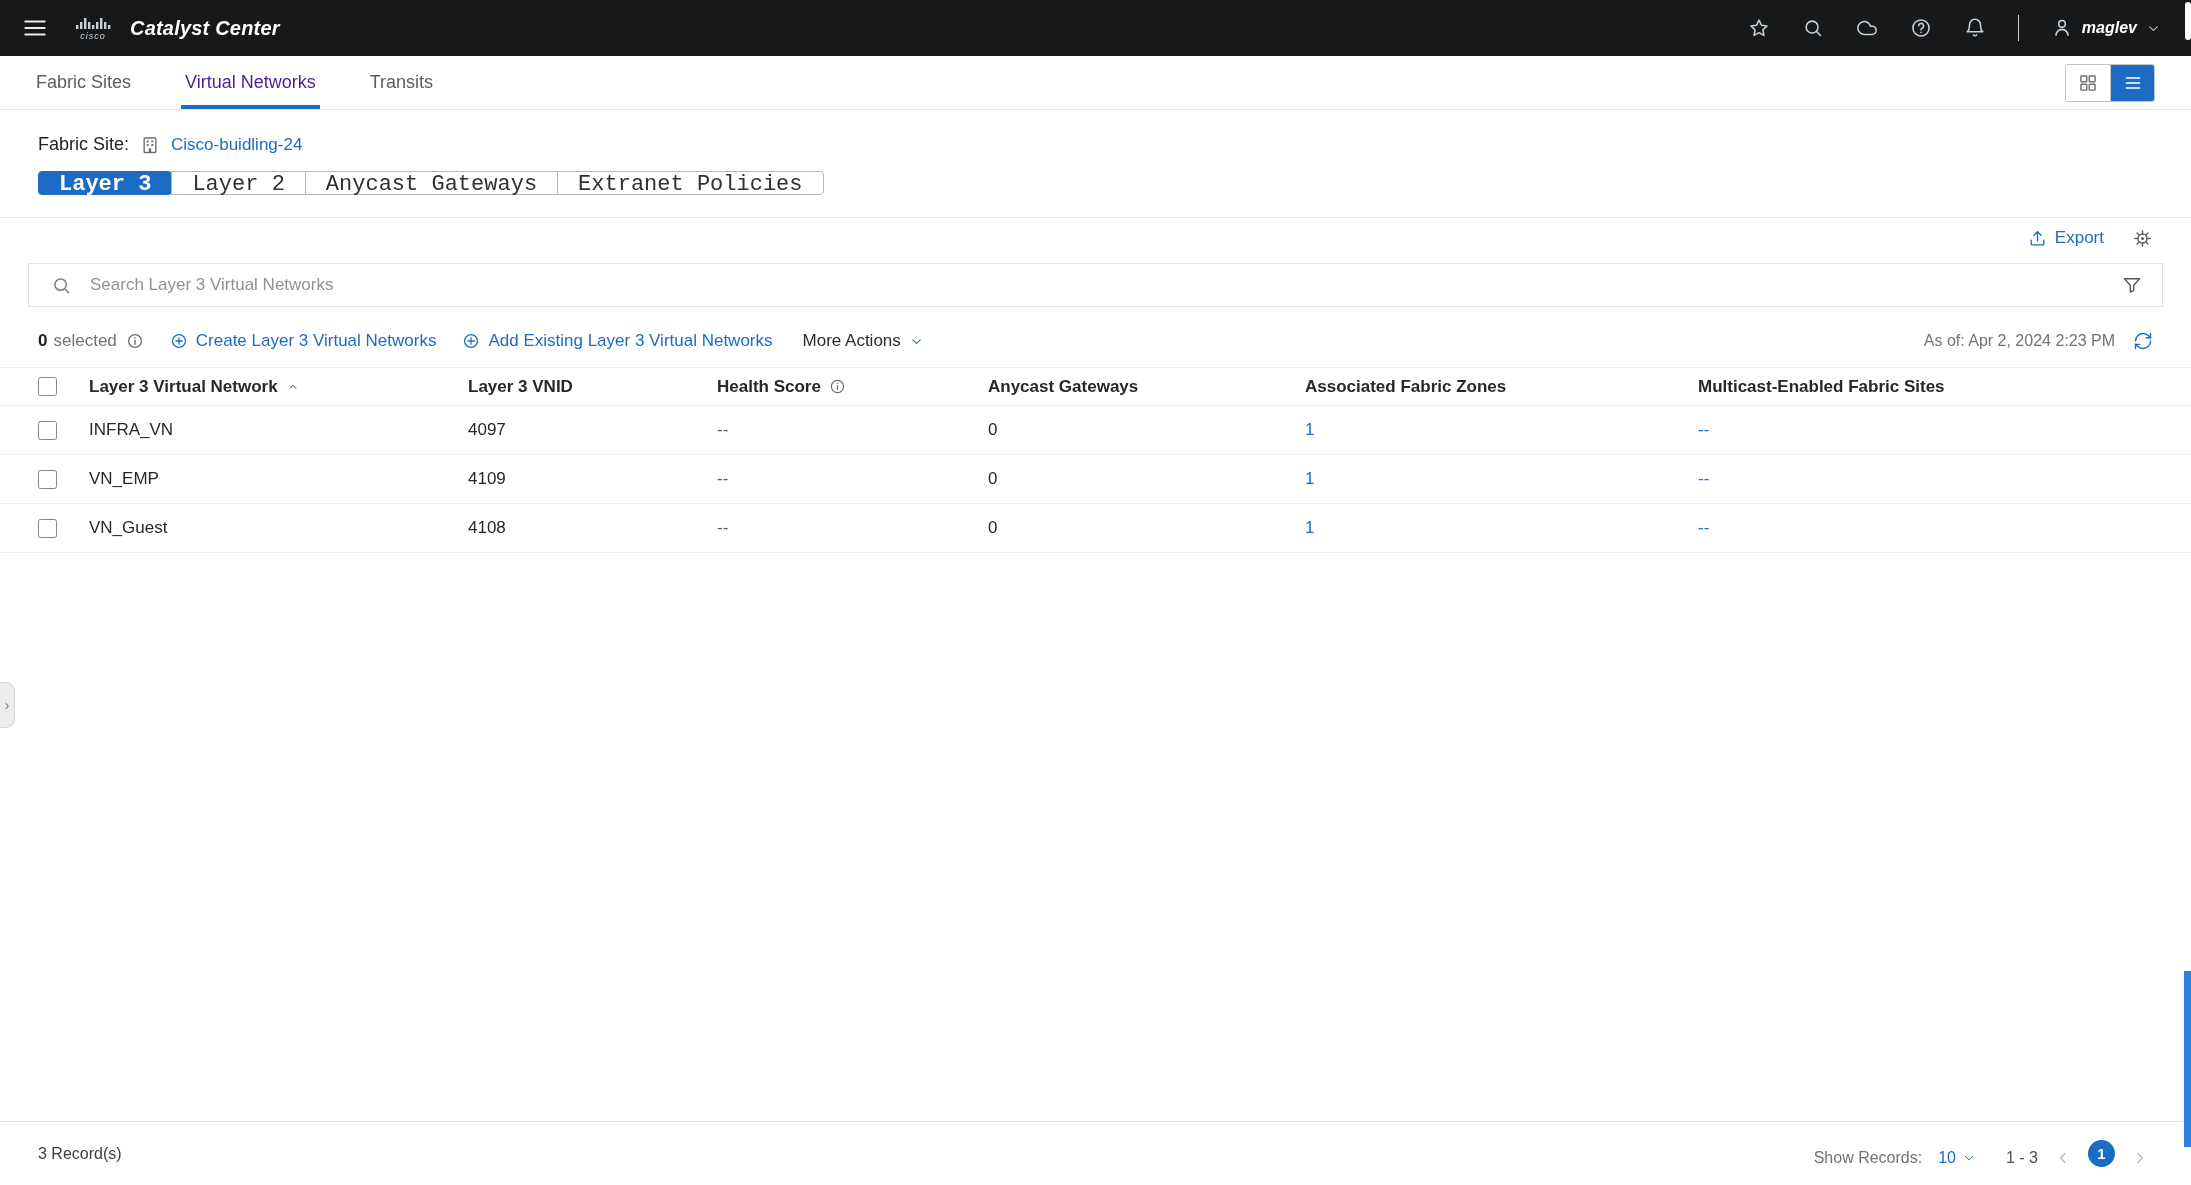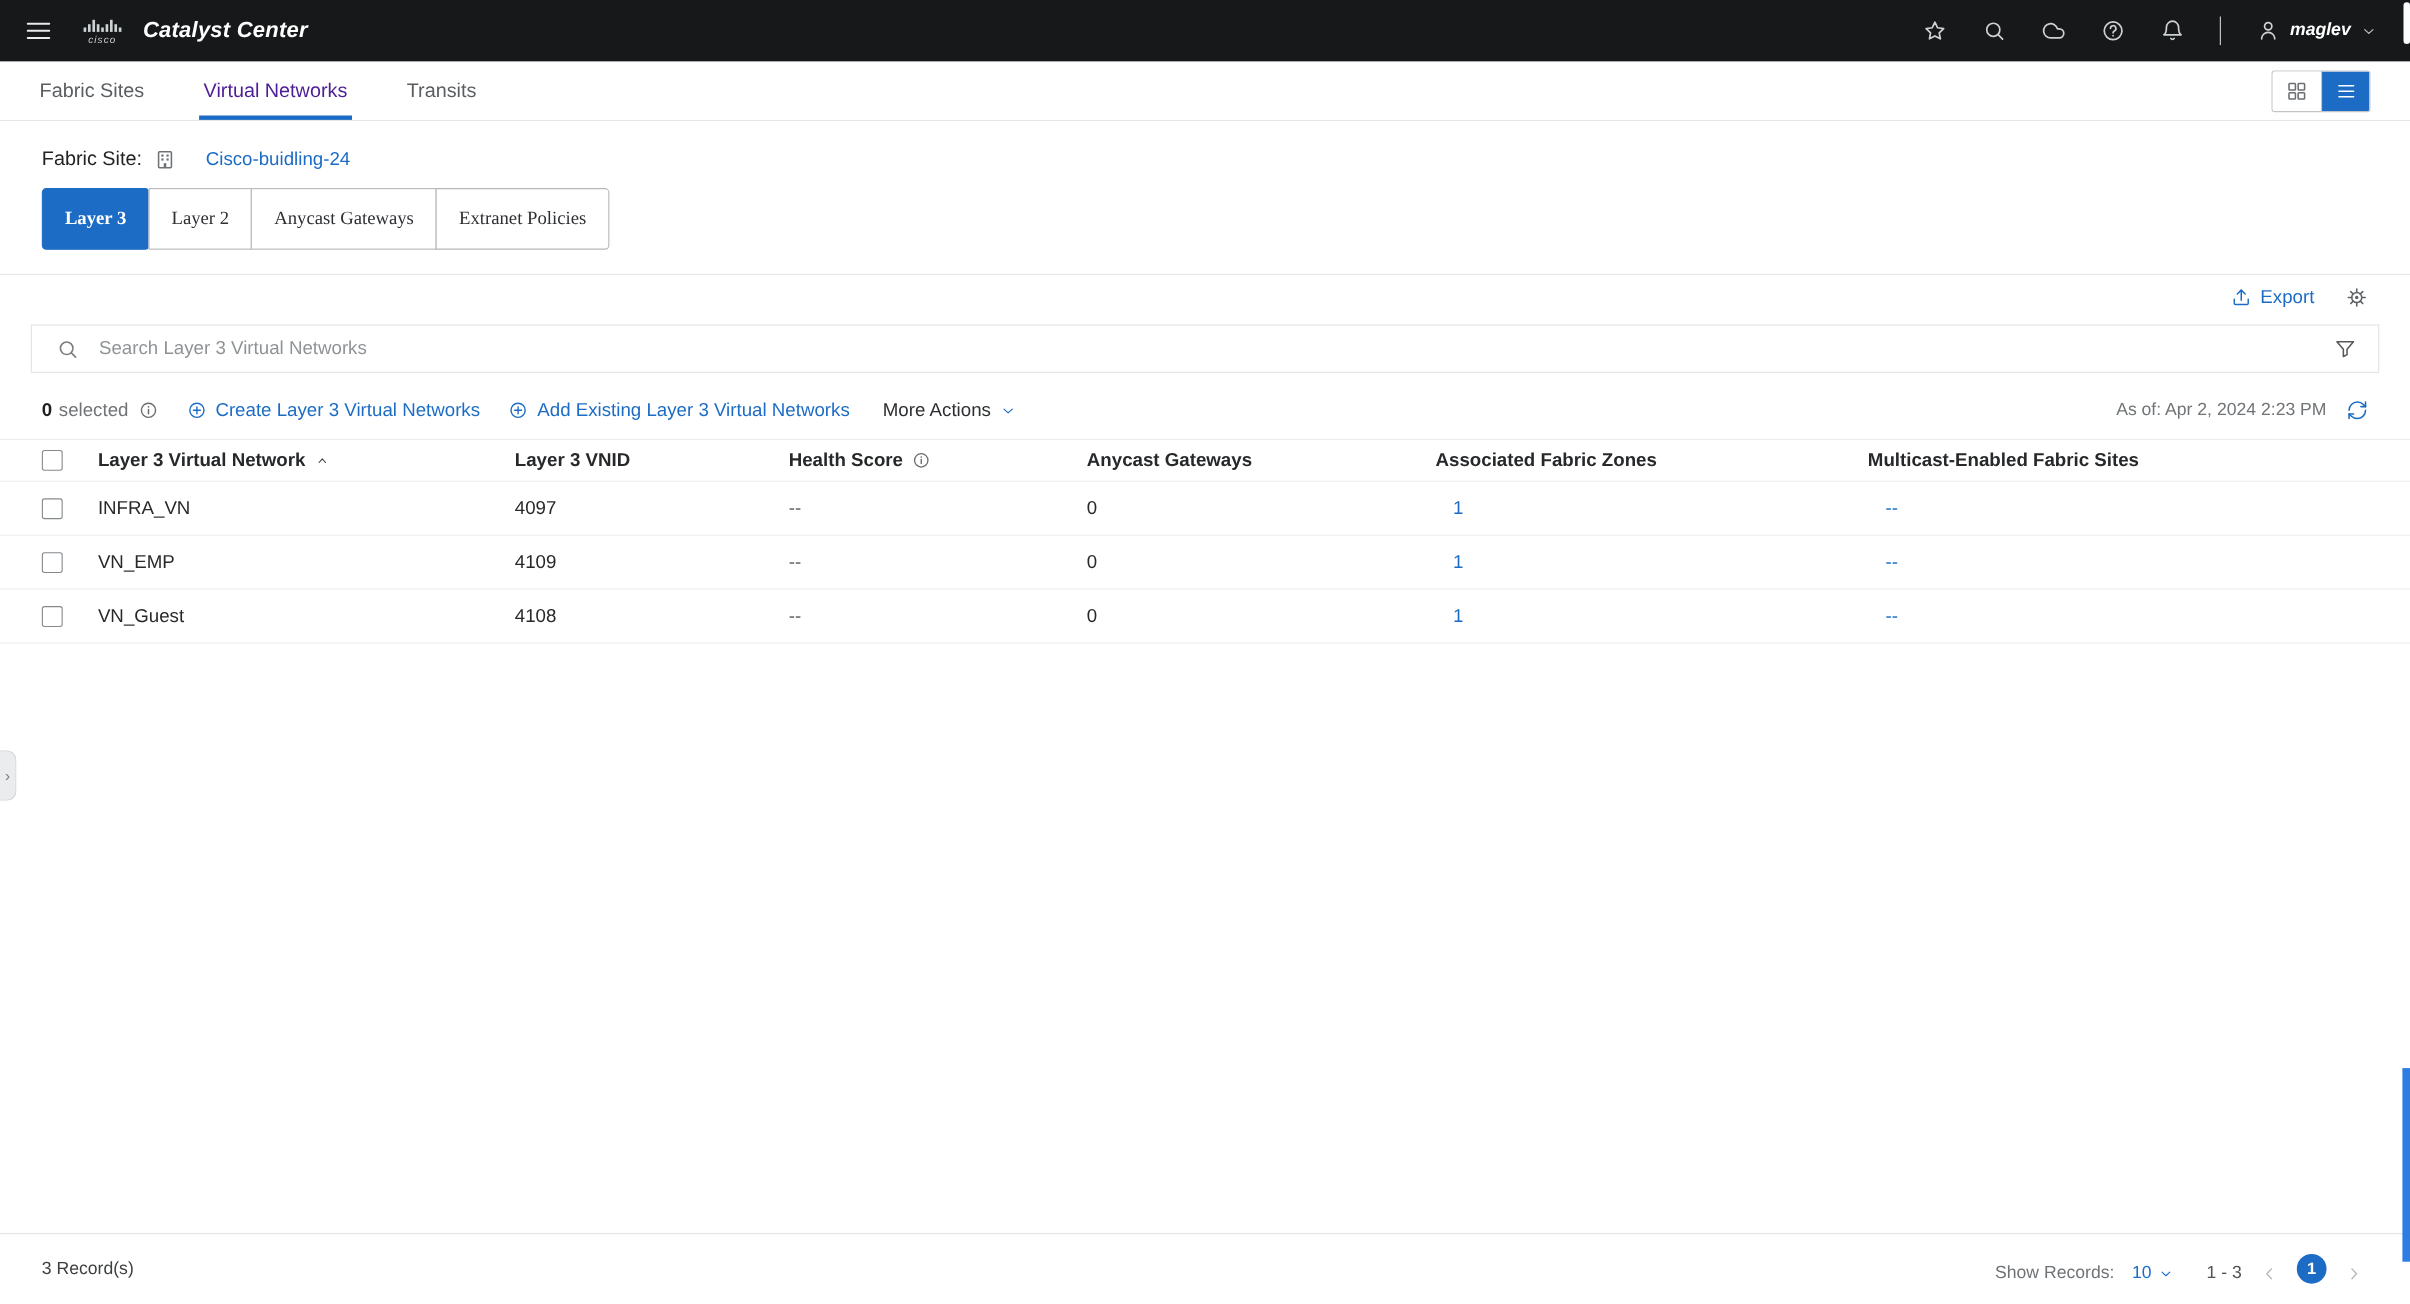--- a/index.html
+++ b/index.html
@@ -52,26 +52,26 @@
     width:44px;height:36px;display:flex;align-items:center;justify-content:center;
     background:#fff;border:0;color:#6b6f72;cursor:pointer;padding:0;
   }
   .view-btn + .view-btn{border-left:1px solid #c2c5c7;}
   .view-btn.active{background:var(--accent);color:#fff;}
   .view-btn svg{width:20px;height:20px;}
 
   
   .fabric-row{display:flex;align-items:center;gap:11px;margin:24px 38px 0;font-size:18px;color:#202224;}
   .building{width:20px;height:20px;color:#6e7275;}
-  .link{color:var(--accent);cursor:pointer;text-decoration:none;margin-left:16px;}
+  .link{color:var(--accent);cursor:pointer;text-decoration:none;}
   .fabric-link{font-size:17px;}
 
   .layer-group{display:inline-flex;margin:16px 0 0 38px;}
   .layer-btn{
-    height:56px;padding:0 20px;font-size:17px;font-family:Liberation Serif, serif;background:#fff;color:#2e3033;
+    height:24px;padding:0 20px;font-size:22px;font-family:Liberation Mono, monospace;background:#fff;color:#2e3033;
     border:1px solid #b5b7ba;margin-left:-1px;cursor:pointer;
   }
   .layer-btn:first-child{border-radius:4px 0 0 4px;margin-left:0;}
   .layer-btn:last-child{border-radius:0 4px 4px 0;}
   .layer-btn.active{background:var(--accent);border-color:var(--accent);color:#fff;font-weight:700;border-radius:4px;}
 
   .section-divider{margin-top:22px;border-top:1px solid #e6e7e8;}
 
   .export-row{display:flex;justify-content:flex-end;align-items:flex-start;gap:28px;padding:10px 38px 8px;}
   .export-link{display:inline-flex;align-items:center;gap:8px;font-size:17px;color:var(--accent);cursor:pointer;}

